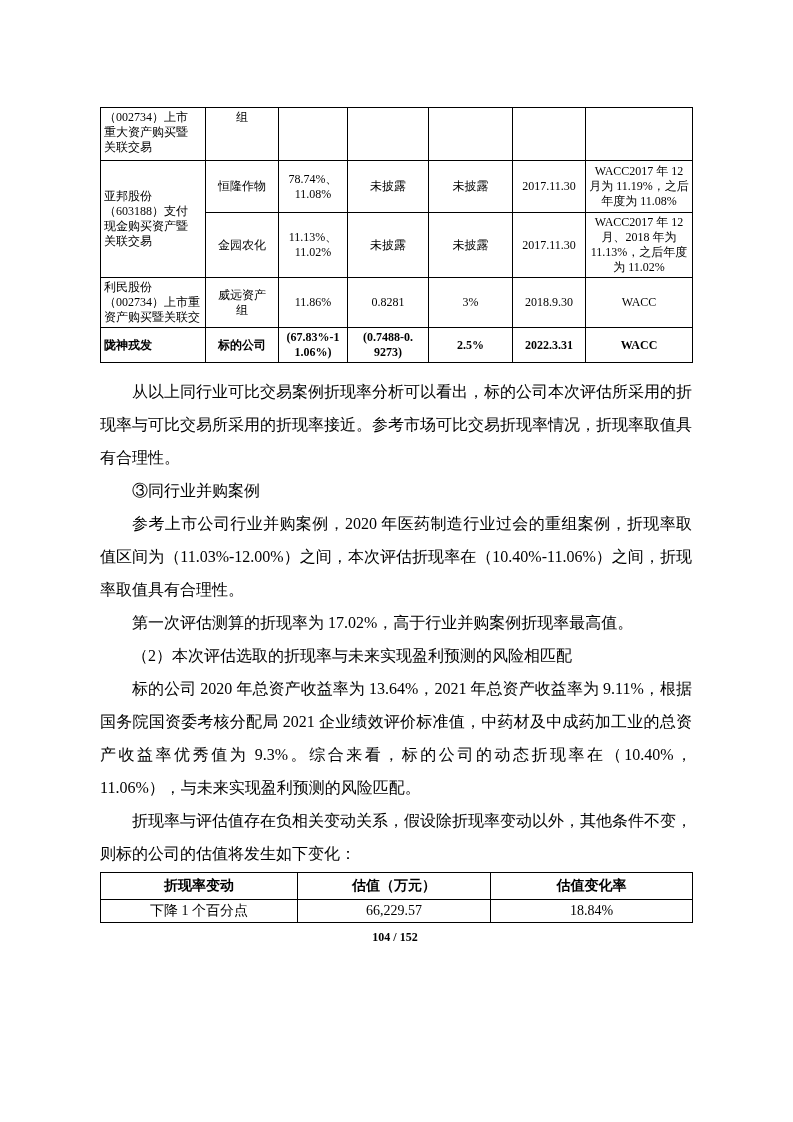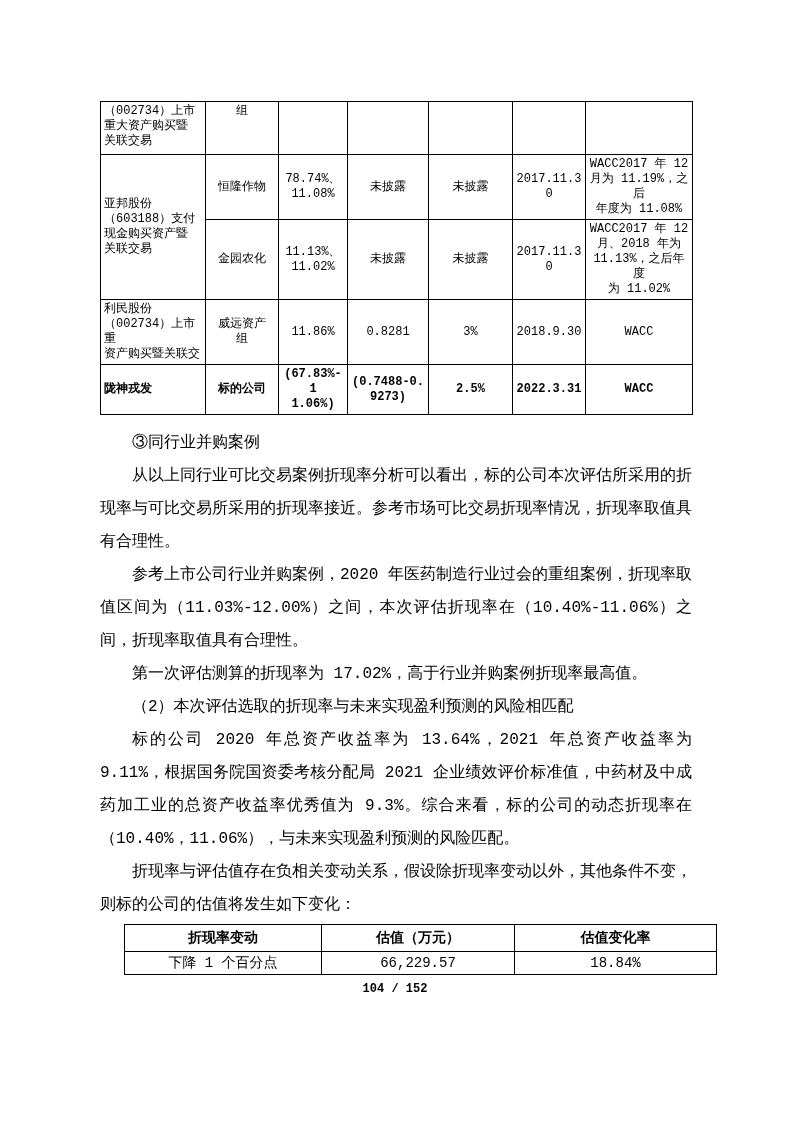--- a/index.html
+++ b/index.html
@@ -9,23 +9,22 @@
     width: 793px;
     height: 1122px;
     background: #ffffff;
     font-family: "Liberation Serif", "DejaVu Serif", serif;
     color: #000000;
     overflow: hidden;
   }
   .content {
     position: absolute;
     left: 100px;
-    top: 101px;
+    top: 107px;
     width: 592px;
-    font-family: Liberation Mono, monospace;
   }
   table { border-collapse: collapse; table-layout: fixed; width: 592px; }
 
   
   .top-table td {
     border: 1px solid #000;
     font-size: 12px;
     line-height: 15px;
     text-align: center;
     vertical-align: middle;
@@ -40,21 +39,21 @@
   
   .body-text {
     margin-top: 12px;
     font-size: 16px;
     line-height: 33px;
     text-align: justify;
   }
   .body-text p { margin: 0; text-indent: 32px; }
 
   
-  .bottom-table { margin-top: 2px; margin-left: 24px; }
+  .bottom-table { margin-top: 2px; }
   .bottom-table td {
     border: 1px solid #000;
     font-size: 14px;
     line-height: 18px;
     text-align: center;
     vertical-align: middle;
     padding: 1px 2px;
   }
   .bottom-table tr.head td { font-weight: bold; }
 
@@ -141,22 +140,22 @@
           <td>(0.7488-0.
 9273)</td>
           <td>2.5%</td>
           <td>2022.3.31</td>
           <td>WACC</td>
         </tr>
       </tbody>
     </table>
 
     <div class="body-text">
+      <p>从以上同行业可比交易案例折现率分析可以看出，标的公司本次评估所采用的折现率与可比交易所采用的折现率接近。参考市场可比交易折现率情况，折现率取值具有合理性。</p>
       <p>③同行业并购案例</p>
-      <p>从以上同行业可比交易案例折现率分析可以看出，标的公司本次评估所采用的折现率与可比交易所采用的折现率接近。参考市场可比交易折现率情况，折现率取值具有合理性。</p>
       <p>参考上市公司行业并购案例，2020 年医药制造行业过会的重组案例，折现率取值区间为（11.03%-12.00%）之间，本次评估折现率在（10.40%-11.06%）之间，折现率取值具有合理性。</p>
       <p>第一次评估测算的折现率为 17.02%，高于行业并购案例折现率最高值。</p>
       <p>（2）本次评估选取的折现率与未来实现盈利预测的风险相匹配</p>
       <p>标的公司 2020 年总资产收益率为 13.64%，2021 年总资产收益率为 9.11%，根据国务院国资委考核分配局 2021 企业绩效评价标准值，中药材及中成药加工业的总资产收益率优秀值为 9.3%。综合来看，标的公司的动态折现率在（10.40%，11.06%），与未来实现盈利预测的风险匹配。</p>
       <p>折现率与评估值存在负相关变动关系，假设除折现率变动以外，其他条件不变，则标的公司的估值将发生如下变化：</p>
     </div>
 
     <table class="bottom-table">
       <colgroup>
         <col style="width:197px">

